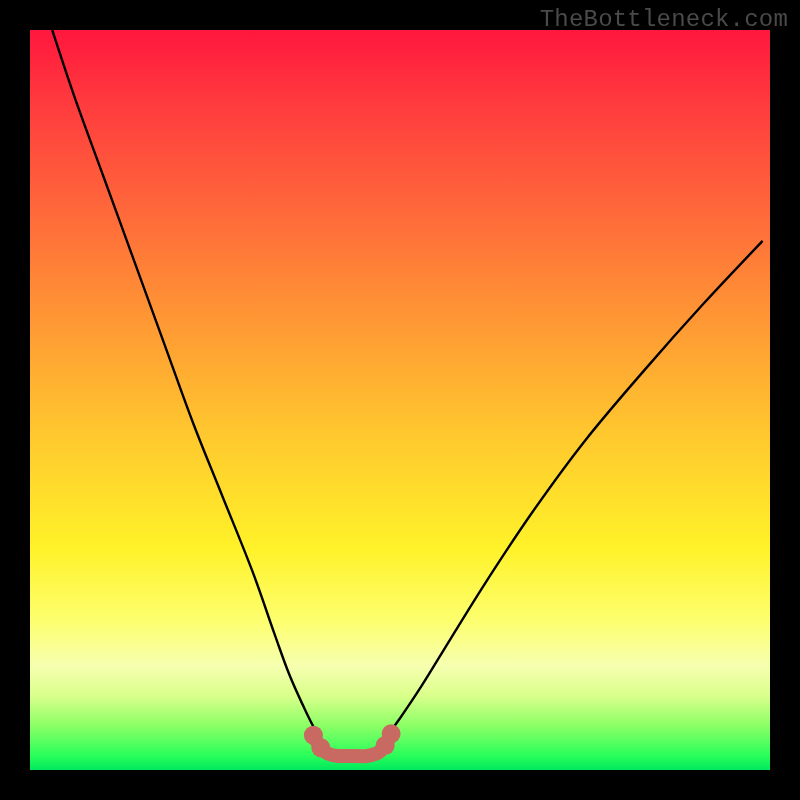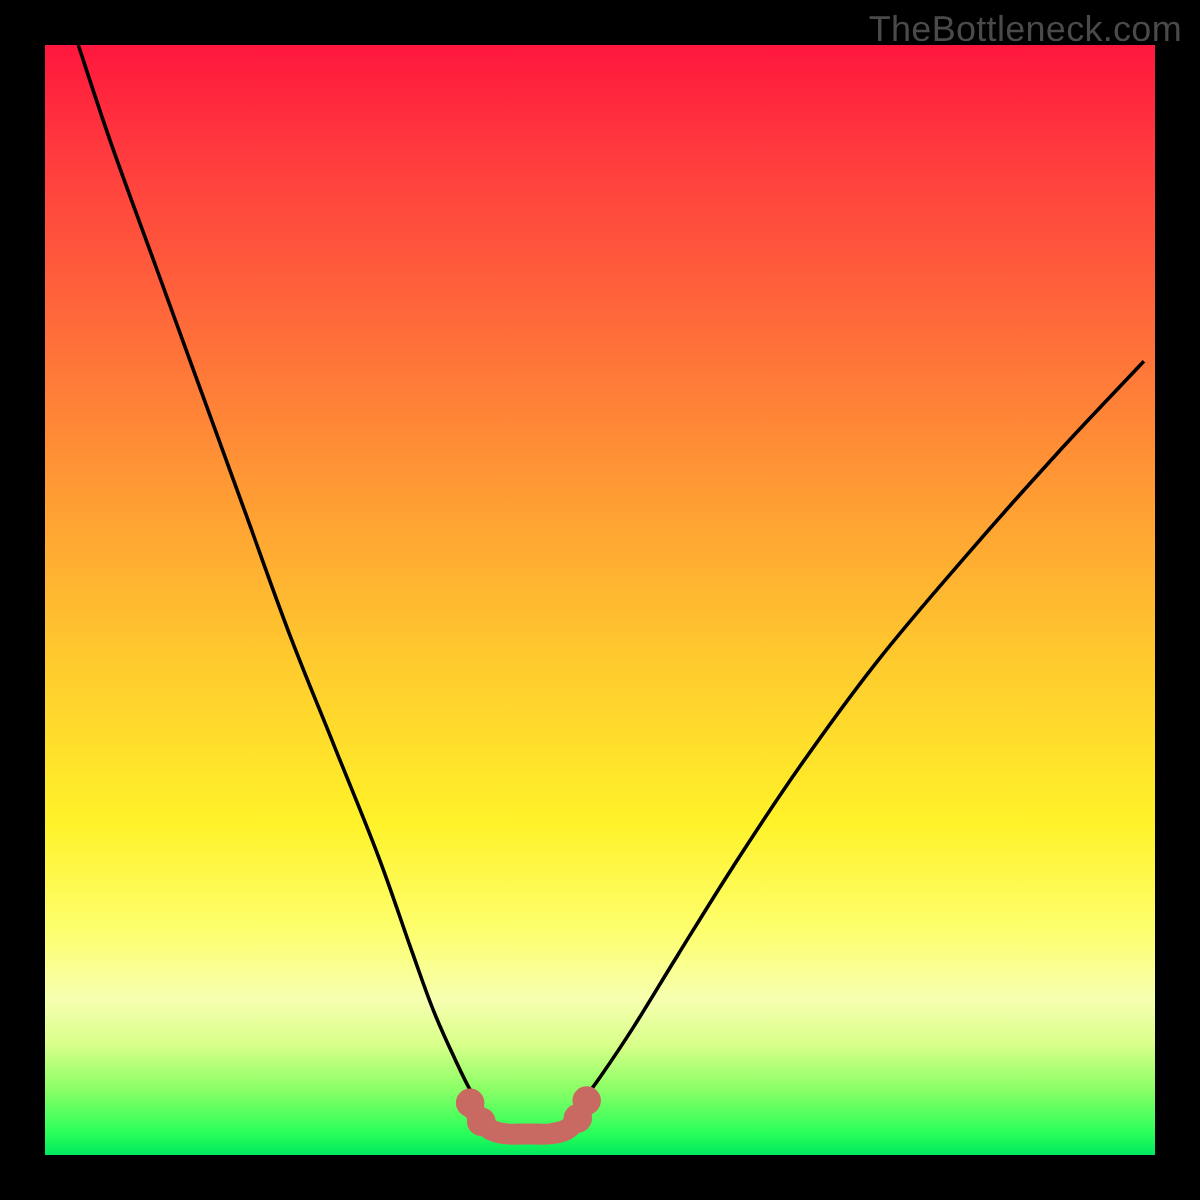--- a/index.html
+++ b/index.html
@@ -9,20 +9,21 @@
     height: 800px;
     overflow: hidden;
     background: #000;
     font-family: Arial, Helvetica, sans-serif;
   }
   .frame {
     position: relative;
     width: 800px;
     height: 746px;
     background: #000;
+    font-family: Liberation Mono, monospace;
   }
   .plot {
     position: absolute;
     left: 30px;
     top: 30px;
     width: 740px;
     height: 740px;
     background: linear-gradient(
       to bottom,
       #ff173d 0%,

